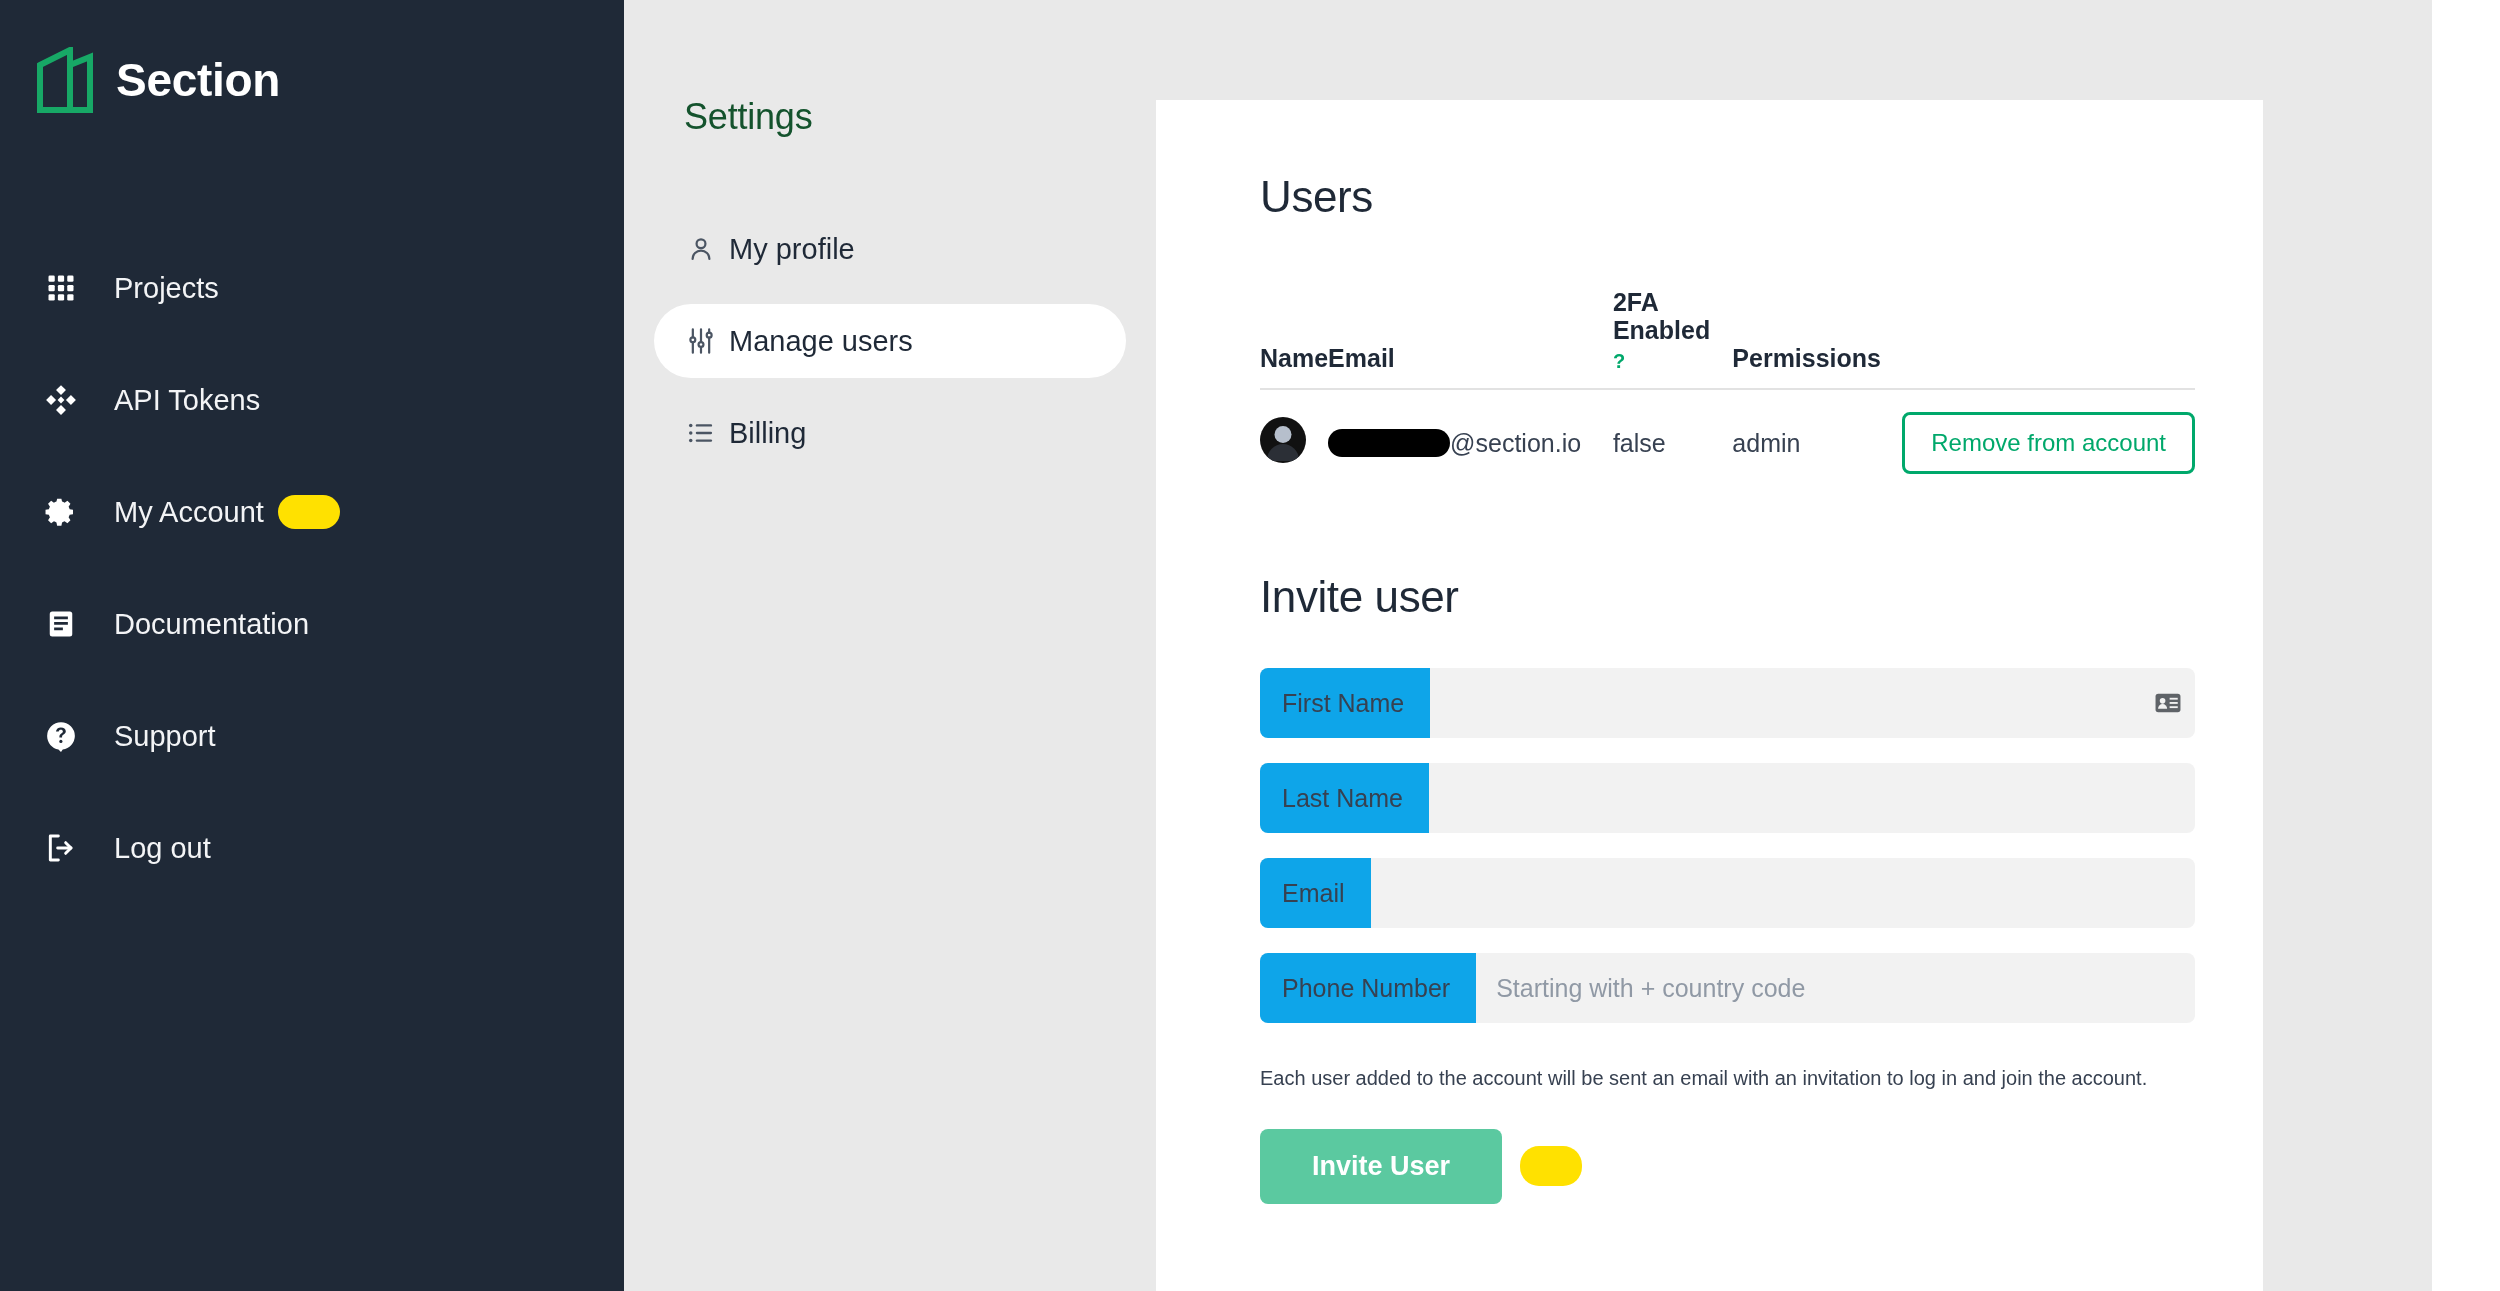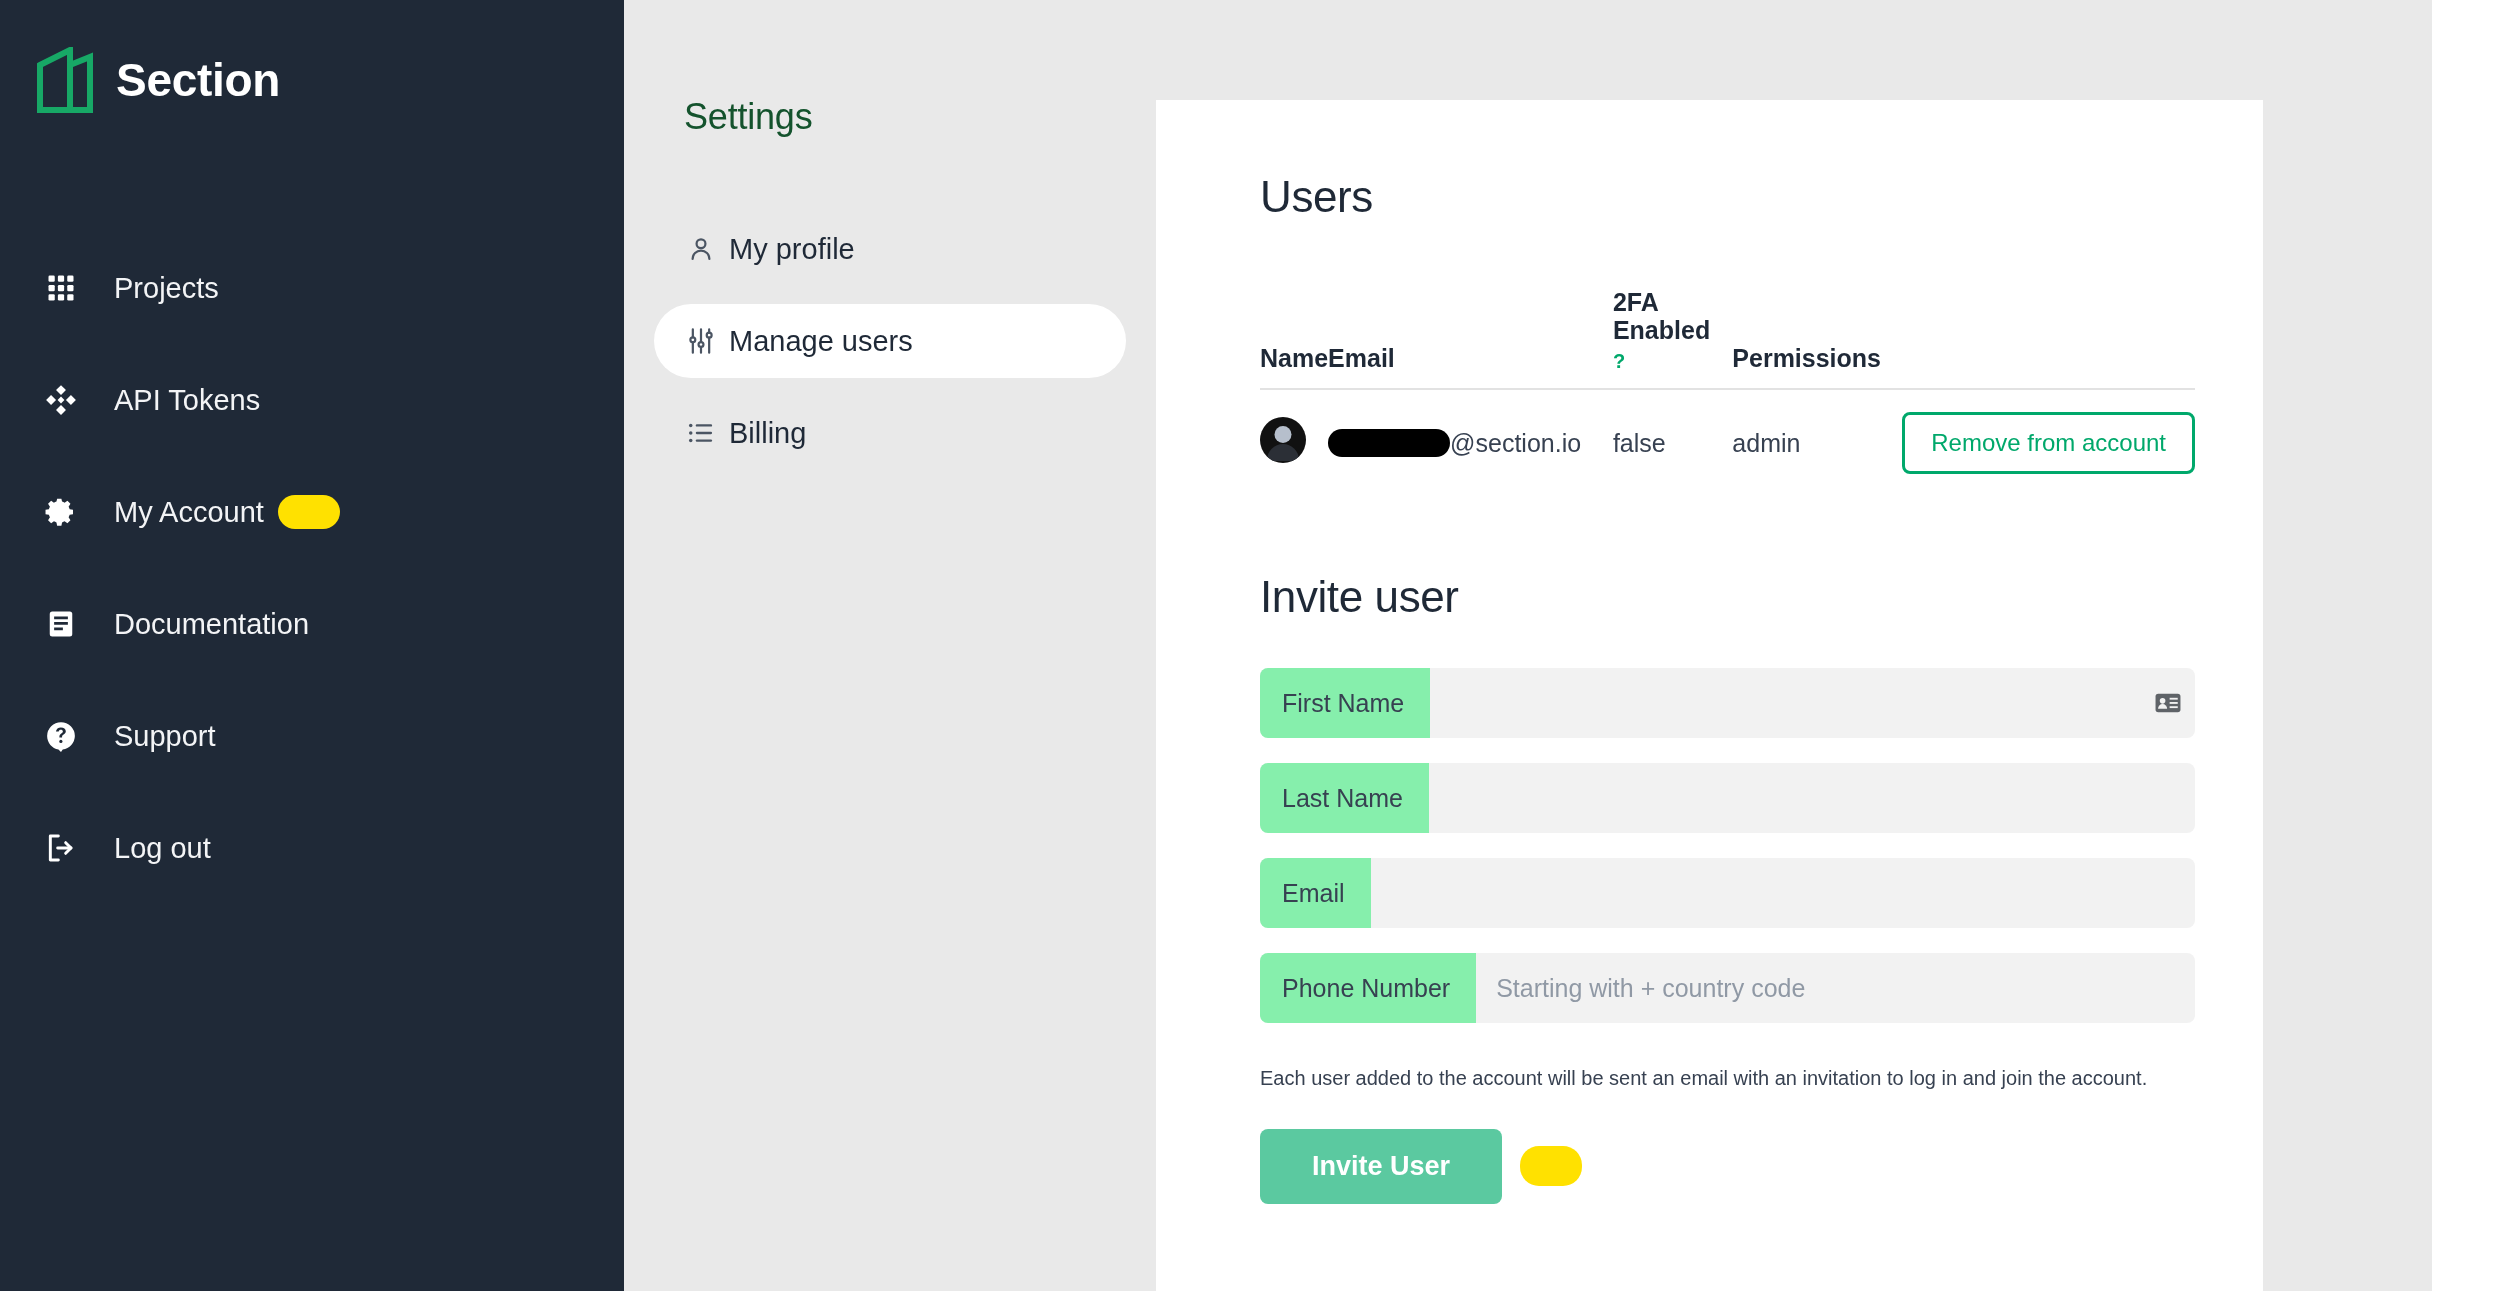--- a/index.html
+++ b/index.html
@@ -208,21 +208,21 @@
   .field {
     display: flex; align-items: stretch;
     height: 70px;
     background: #f2f2f2;
     border-radius: 8px;
     margin-bottom: 25px;
     overflow: hidden;
     position: relative;
   }
   .field-label {
-    background: #86efac;
+    background: #0ea5e9;
     display: flex; align-items: center;
     padding: 0 26px 0 22px;
     font-size: 25px;
     color: #374151;
     white-space: nowrap;
   }
   .field-input {
     flex: 1 1 auto;
     border: none;
     background: transparent;

